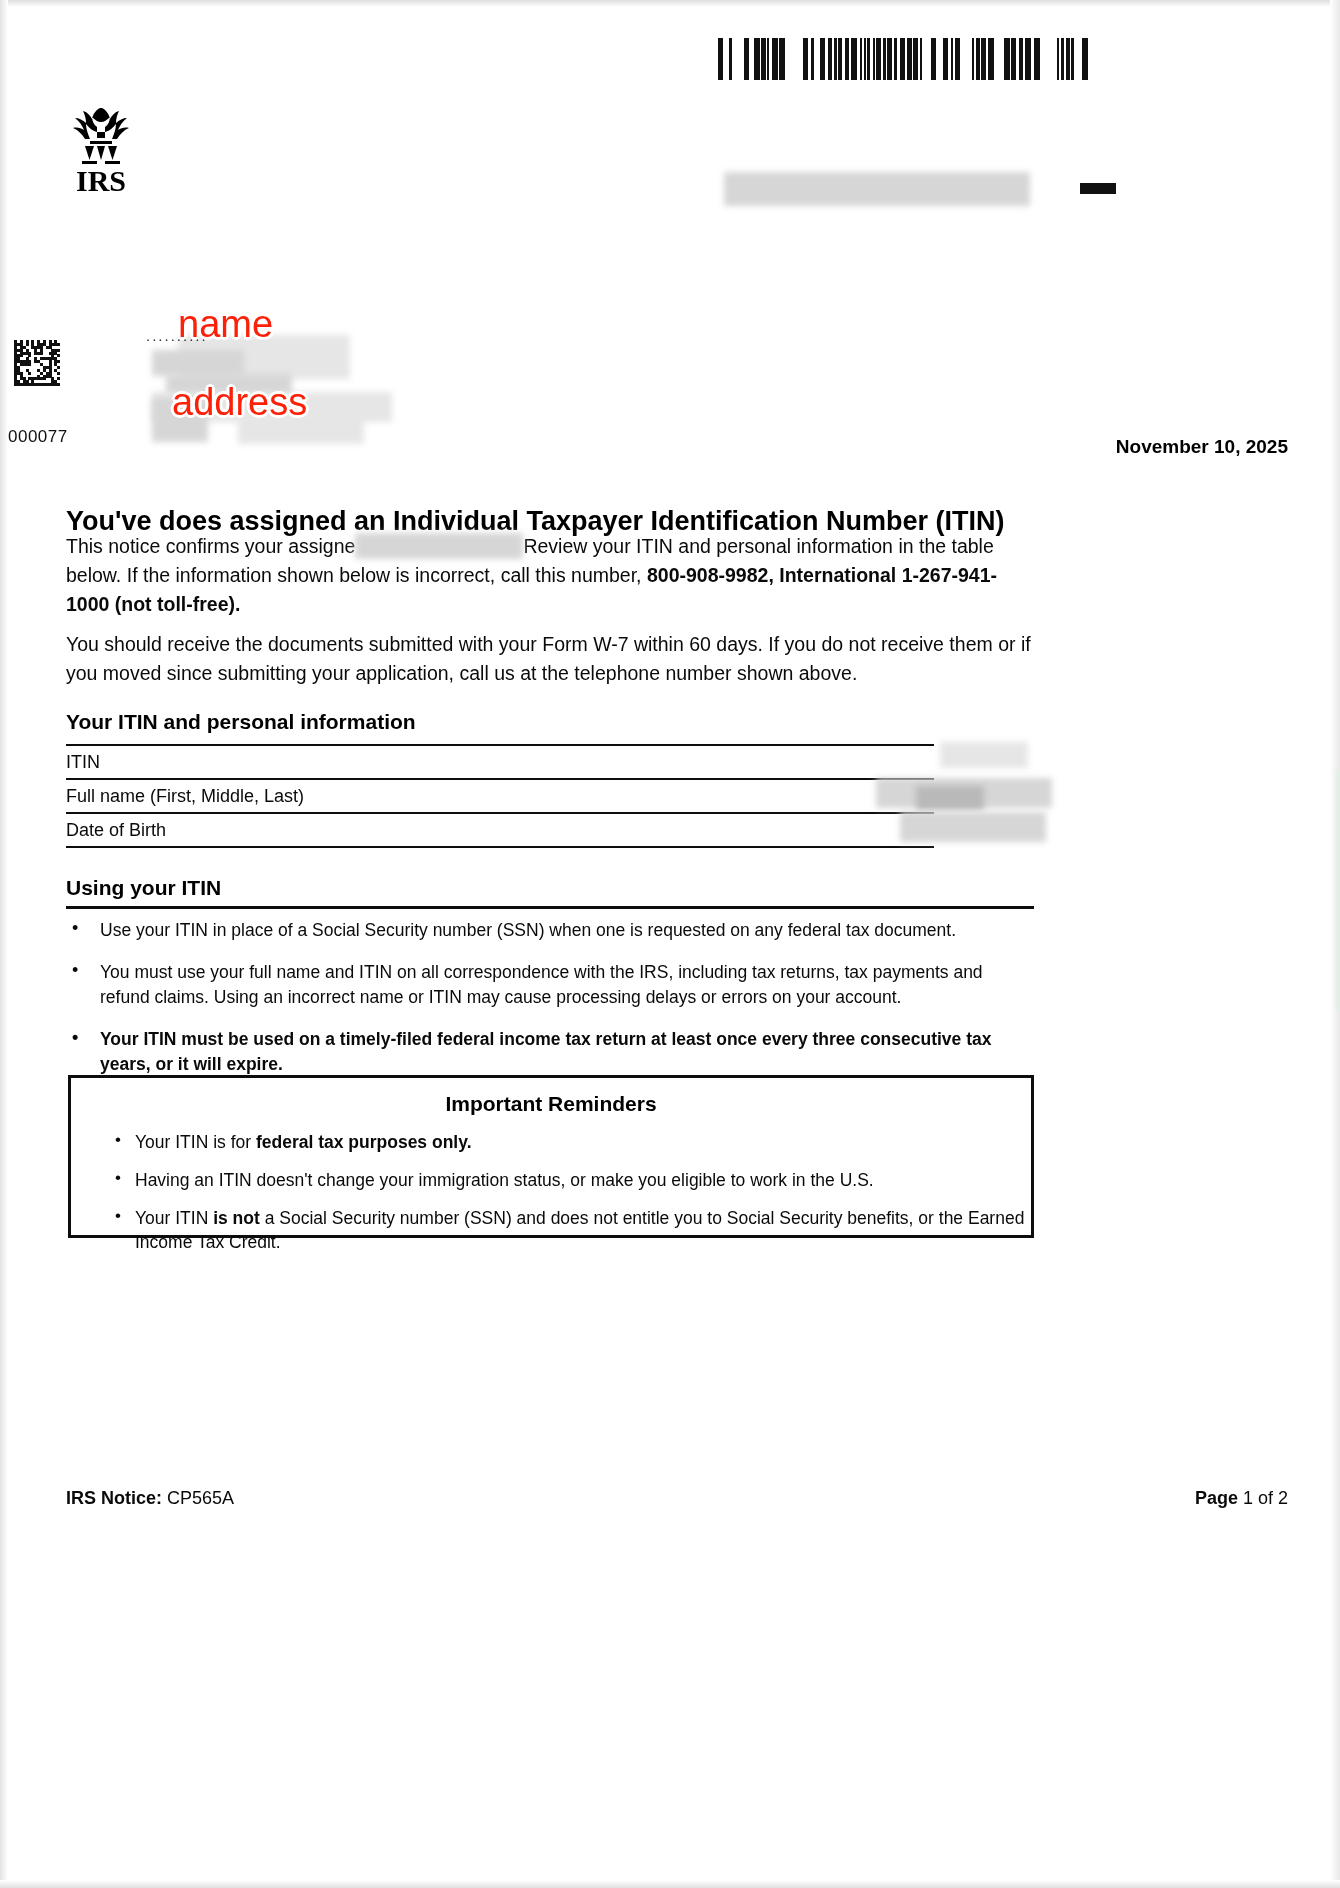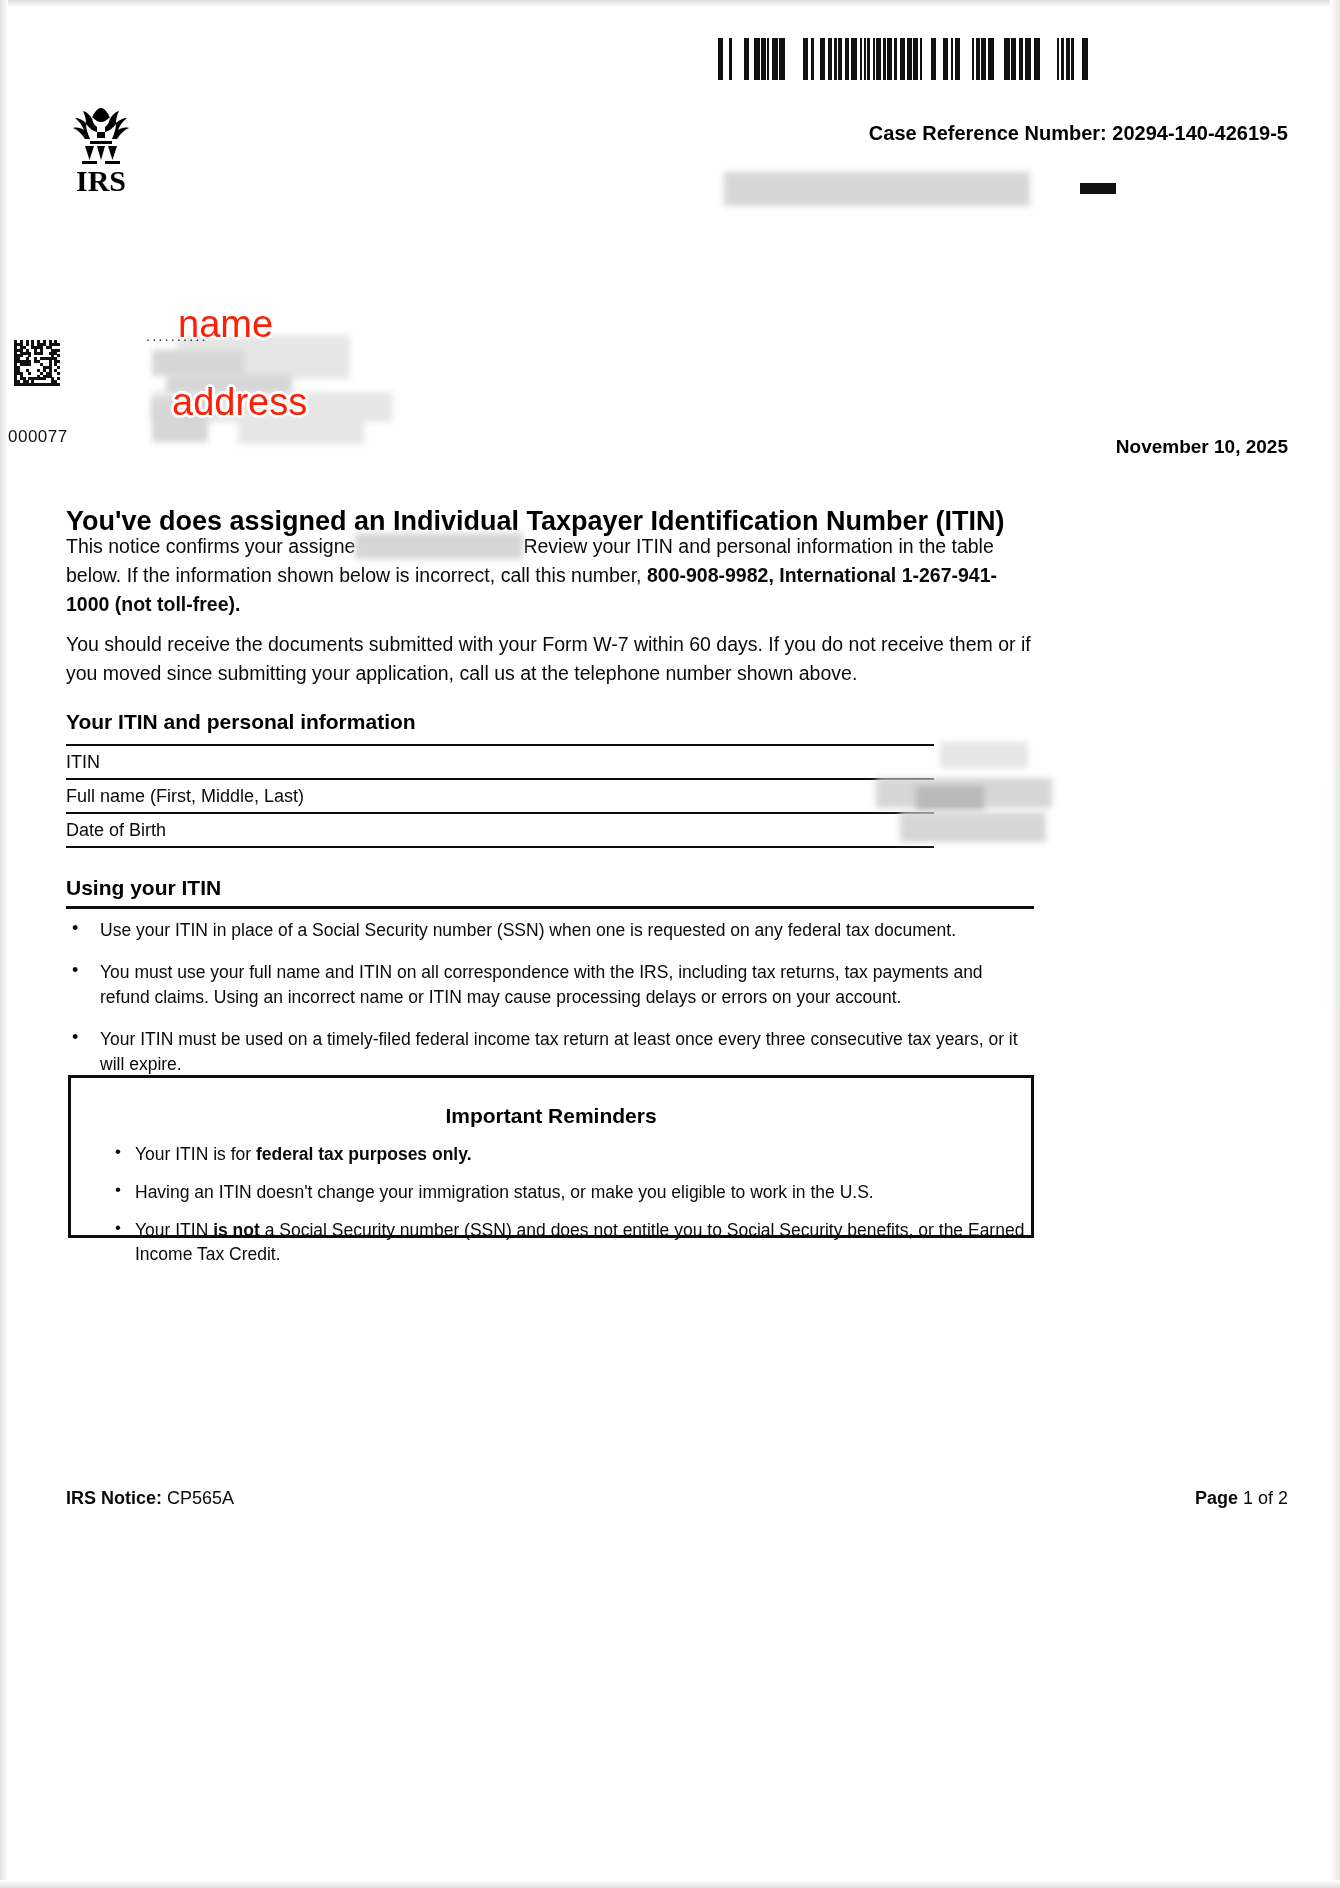--- a/index.html
+++ b/index.html
@@ -253,21 +253,21 @@
     width: 966px;
     height: 163px;
     border: 3px solid #0d0d0d;
     box-sizing: border-box;
   }
   .reminder-title {
     text-align: center;
     font-size: 21px;
     font-weight: 700;
     color: #000;
-    margin-top: 26px;
+    margin-top: 14px;
   }
   ul.reminder-bullets {
     margin: 14px 0 0 0;
     padding: 0;
     list-style: none;
   }
   ul.reminder-bullets li {
     position: relative;
     padding-left: 64px;
     font-size: 17.5px;
@@ -384,21 +384,20 @@
         <path d="M42 42 L51 42 L46.5 56 Z"></path>
         <path d="M16 57 L31 57 L31 60 L16 60 Z"></path>
         <path d="M39 57 L54 57 L54 60 L39 60 Z"></path>
       </g>
     </svg>
     <div class="irs-word">IRS</div>
   </div>
 
 
   <div class="notice-head">
-    <div>Case Reference Number: 20294-140-42619-5</div>
   </div>
 
   <div class="redact" style="left:724px; top:172px; width:306px; height:34px;"></div>
   <div class="black-mark" style="left:1080px; top:183px; width:36px; height:11px;"></div>
 
   <div class="datamatrix" id="datamatrix">
       <div class="dm" style="left: 0px; top: 0px; width: 3px; height: 3px;"></div>
       <div class="dm" style="left: 5.75px; top: 0px; width: 3px; height: 3px;"></div>
       <div class="dm" style="left: 11.5px; top: 0px; width: 3px; height: 3px;"></div>
       <div class="dm" style="left: 17.25px; top: 0px; width: 3px; height: 3px;"></div>
@@ -593,21 +592,21 @@
   <div class="redact" style="left:876px; top:778px; width:176px; height:30px;"></div>
   <div class="redact dark" style="left:916px; top:786px; width:68px; height:24px;"></div>
   <div class="redact" style="left:900px; top:812px; width:146px; height:30px;"></div>
 
   <div class="section-title" style="top:876px;">Using your ITIN</div>
   <div class="rule-heavy" style="left:66px; top:906px; width:968px;"></div>
 
   <ul class="bullets" style="left:66px; top:918px; width:968px;">
     <li>Use your ITIN in place of a Social Security number (SSN) when one is requested on any federal tax document.</li>
     <li>You must use your full name and ITIN on all correspondence with the IRS, including tax returns, tax payments and refund claims. Using an incorrect name or ITIN may cause processing delays or errors on your account.</li>
-    <li style="font-weight:400;">Your ITIN must be used on a timely-filed federal income tax return at least once every three consecutive tax years, or it will expire.</li>
+    <li style="font-weight:700;">Your ITIN must be used on a timely-filed federal income tax return at least once every three consecutive tax years, or it will expire.</li>
   </ul>
 
   <div class="reminder-box">
     <div class="reminder-title">Important Reminders</div>
     <ul class="reminder-bullets">
       <li><span>Your ITIN is for </span><b>federal tax purposes only.</b><span></span></li>
       <li><span>Having an ITIN doesn't change your immigration status, or make you eligible to work in the U.S.</span><b></b><span></span></li>
       <li><span>Your ITIN </span><b>is not</b><span> a Social Security number (SSN) and does not entitle you to Social Security benefits, or the Earned Income Tax Credit.</span></li>
     </ul>
   </div>

